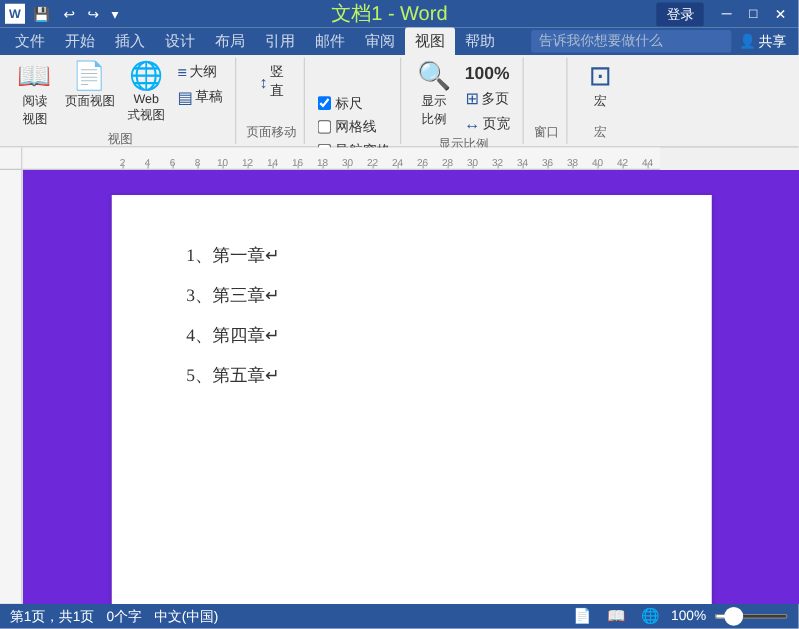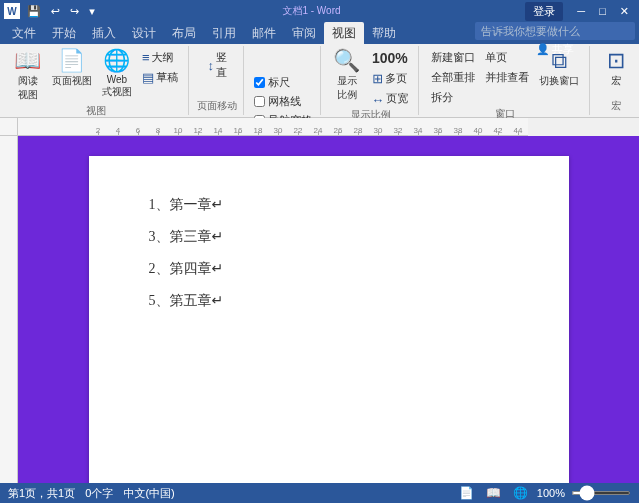--- a/index.html
+++ b/index.html
@@ -46,22 +46,22 @@
     }
     .qa-btn {
       color: white;
       font-size: 11px;
       cursor: pointer;
       padding: 1px 3px;
     }
     #title-center {
       flex: 1;
       text-align: center;
-      font-size: 10px;
-      color: #c4b5fd;
+      font-size: 16px;
+      color: #bef264;
     }
     #title-bar-right {
       display: flex;
       align-items: center;
       gap: 2px;
     }
     .title-btn {
       color: white;
       font-size: 11px;
       padding: 2px 6px;
@@ -76,21 +76,21 @@
       cursor: pointer;
       border-radius: 2px;
       margin-right: 6px;
     }
 
     
     #ribbon-tabs {
       background: #2b579a;
       height: 22px;
       display: flex;
-      align-items: flex-start;
+      align-items: center;
       padding-left: 4px;
     }
     .ribbon-tab {
       padding: 3px 8px;
       font-size: 12px;
       color: #d0d8e8;
       cursor: pointer;
       height: 22px;
       display: flex;
       align-items: center;
@@ -98,21 +98,20 @@
     .ribbon-tab.active {
       background: #f0f0f0;
       color: #333;
       border-radius: 2px 2px 0 0;
     }
     #ribbon-right {
       margin-left: auto;
       display: flex;
       align-items: center;
       padding-right: 4px;
-      flex-direction: column;
     }
     #search-box {
       background: #3d68af;
       border: none;
       color: white;
       padding: 2px 6px;
       font-size: 11px;
       width: 160px;
       height: 18px;
       border-radius: 2px;
@@ -455,45 +454,20 @@
         <div class="rb-small">
           <span class="icon">↔</span>
           <span>页宽</span>
         </div>
       </div>
     </div>
     <div class="group-label">显示比例</div>
   </div>
 
   <div class="ribbon-group">
-    <div class="group-content">
-      <div class="rb-col">
-        <div class="rb-small">
-          <span>新建窗口</span>
-        </div>
-        <div class="rb-small">
-          <span>全部重排</span>
-        </div>
-        <div class="rb-small">
-          <span>拆分</span>
-        </div>
-      </div>
-      <div class="rb-col">
-        <div class="rb-small">
-          <span>单页</span>
-        </div>
-        <div class="rb-small">
-          <span>并排查看</span>
-        </div>
-      </div>
-      <div class="rb-large">
-        <span class="icon">⧉</span>
-        <span class="label">切换窗口</span>
-      </div>
-    </div>
     <div class="group-label">窗口</div>
   </div>
 
   <div class="ribbon-group">
     <div class="group-content">
       <div class="rb-large">
         <span class="icon">⊡</span>
         <span class="label">宏</span>
       </div>
     </div>
@@ -531,21 +505,21 @@
     </div>
   </div>
 </div>
 
 <div id="main-area">
   <div id="ruler-v"></div>
   <div id="doc-area">
     <div id="page">
       <div class="doc-item">1、第一章↵</div>
       <div class="doc-item">3、第三章↵</div>
-      <div class="doc-item">2、第四章↵</div>
+      <div class="doc-item">4、第四章↵</div>
       <div class="doc-item">5、第五章↵</div>
     </div>
   </div>
 </div>
 
 <div id="status-bar">
   <span>第1页，共1页</span>
   <span>0个字</span>
   <span>中文(中国)</span>
   <div id="status-right">

